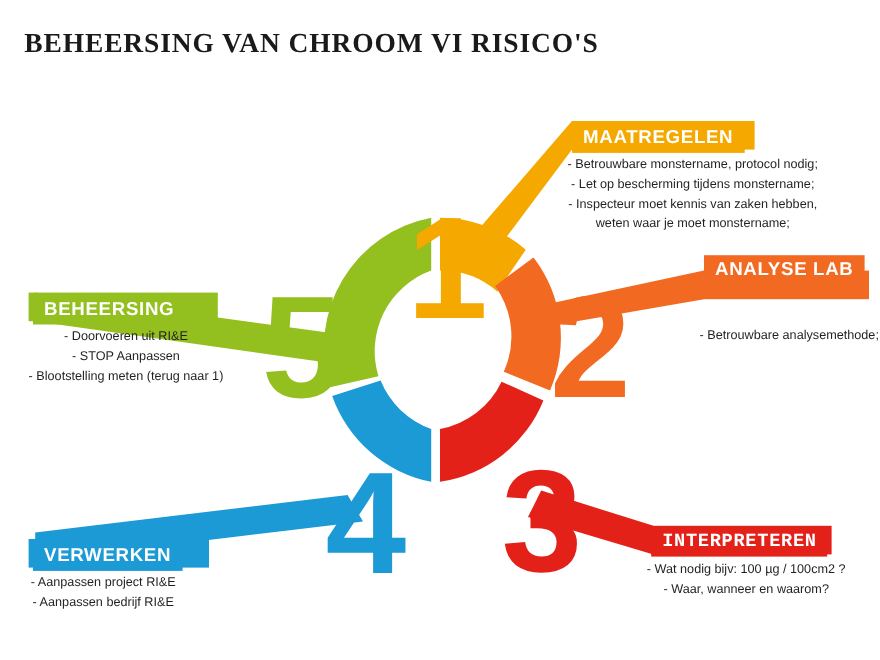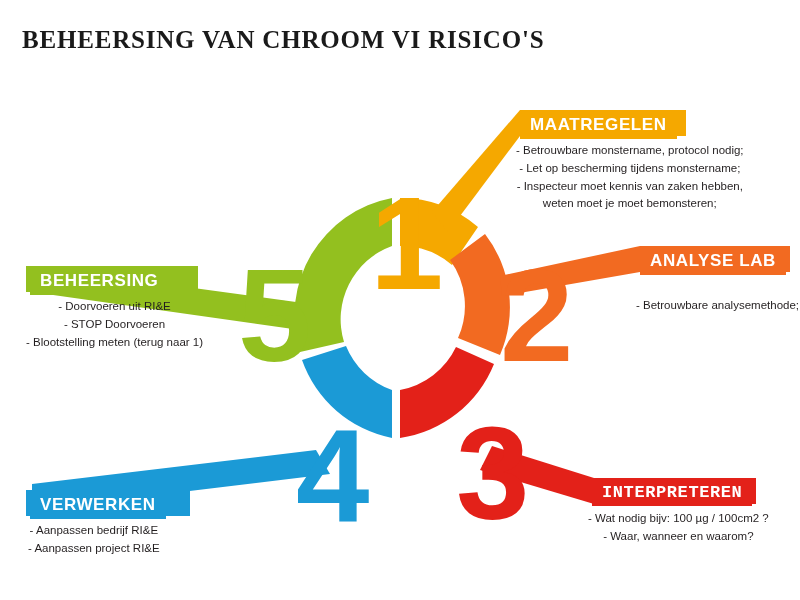--- a/index.html
+++ b/index.html
@@ -127,40 +127,40 @@
   <div class="numeral" style="left:500px; top:250px; color:#f26a21;">2</div>
   <div class="numeral" style="left:456px; top:408px; color:#e32119;">3</div>
   <div class="numeral" style="left:296px; top:410px; color:#1b9ad6;">4</div>
   <div class="numeral" style="left:238px; top:250px; color:#93c01f;">5</div>
 
   <div class="callout-title" style="left:520px; top:112px; background:#f5a800;">MAATREGELEN</div>
   <div class="callout-body" style="left:516px; top:142px;">
     <div>- Betrouwbare monstername, protocol nodig;</div>
     <div>- Let op bescherming tijdens monstername;</div>
     <div>- Inspecteur moet kennis van zaken hebben,</div>
-    <div>  weten moet je moet bemonsteren;</div>
+    <div>  weten waar je moet monstername;</div>
   </div>
 
-  <div class="callout-title" style="left:640px; top:248px; background:#f26a21;">ANALYSE LAB</div>
+  <div class="callout-title" style="left:640px; top:232px; background:#f26a21;">ANALYSE LAB</div>
   <div class="callout-body" style="left:636px; top:278px;margin-top:19px;">
     <div>- Betrouwbare analysemethode;</div>
   </div>
 
   <div class="callout-title" style="left:592px; top:480px; background:#e32119;font-family:Liberation Mono, monospace;">INTERPRETEREN</div>
   <div class="callout-body" style="left:588px; top:510px;">
     <div>- Wat nodig bijv: 100 µg / 100cm2 ?</div>
     <div>- Waar, wanneer en waarom?</div>
   </div>
 
   <div class="callout-title" style="left:30px; top:492px; background:#1b9ad6;">VERWERKEN</div>
   <div class="callout-body" style="left:28px; top:522px;">
+    <div>- Aanpassen project RI&amp;E</div>
     <div>- Aanpassen bedrijf RI&amp;E</div>
-    <div>- Aanpassen project RI&amp;E</div>
   </div>
 
   <div class="callout-title" style="left:30px; top:268px; background:#93c01f;">BEHEERSING</div>
   <div class="callout-body" style="left:26px; top:298px;">
     <div>- Doorvoeren uit RI&amp;E</div>
-    <div>- STOP Doorvoeren</div>
+    <div>- STOP Aanpassen</div>
     <div>- Blootstelling meten (terug naar 1)</div>
   </div>
 
 </div>
 
 </body></html>

